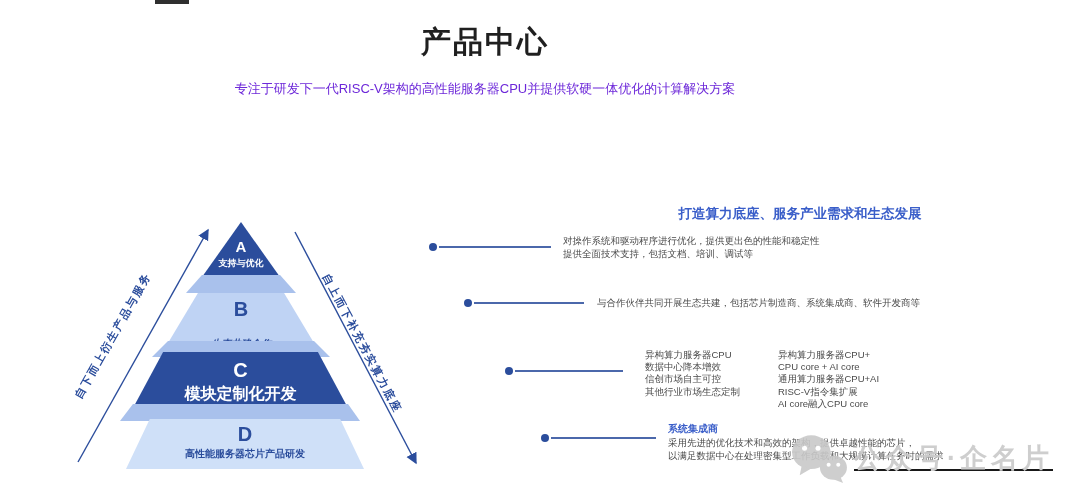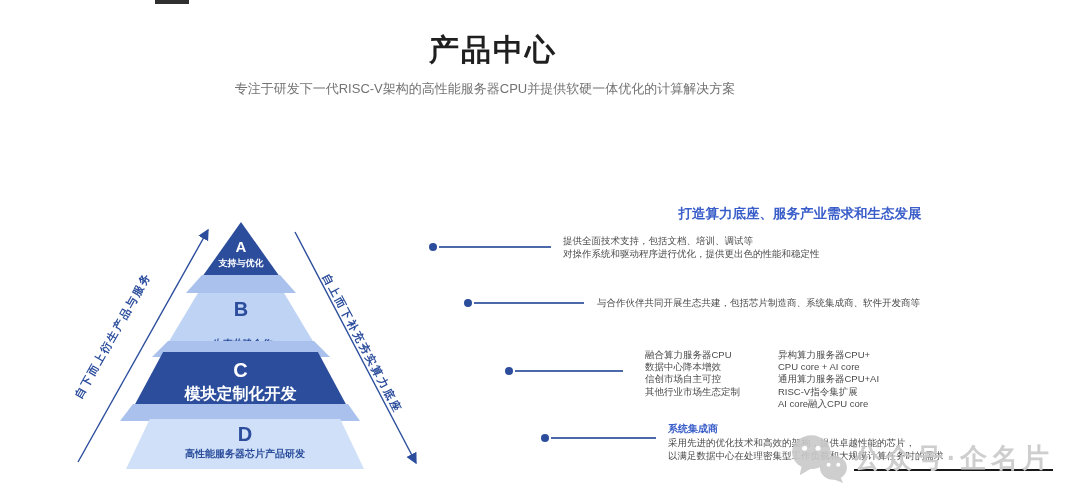--- a/index.html
+++ b/index.html
@@ -3,23 +3,23 @@
 <meta charset="utf-8">
 <style>
   html,body{margin:0;padding:0;background:#ffffff;}
   body{width:1080px;height:500px;position:relative;overflow:hidden;
        font-family:"Liberation Sans","DejaVu Sans",sans-serif;}
   .stage{position:absolute;inset:0;}
 
   
   .topbar{position:absolute;left:155px;top:0;width:34px;height:4px;background:#2f2f2f;}
   .page-title{position:absolute;left:0;top:22px;width:970px;text-align:center;
-              font-size:30px;font-weight:bold;color:#1f1f1f;letter-spacing:2px;margin:8px;}
+              font-size:30px;font-weight:bold;color:#1f1f1f;letter-spacing:2px;margin:0;}
   .page-subtitle{position:absolute;left:0;top:80px;width:970px;text-align:center;
-                 font-size:13px;color:#737373;margin:0;}
+                 font-size:13px;color:#6d28d9;margin:0;}
 
   
   .lvl{position:absolute;text-align:center;}
   .lvl .letter{display:block;font-weight:bold;}
   .lvl .lbl{display:block;font-weight:bold;}
   .lvl-a{left:202px;top:222px;width:78px;height:55px;background:#2b4d9c;
          clip-path:polygon(50% 0%,100% 100%,0% 100%);color:#fff;}
   .lvl-a .letter{font-size:15px;margin-top:16px;}
   .lvl-a .lbl{font-size:9px;margin-top:2px;}
   .collar{position:absolute;background:#a9c1ec;}
@@ -112,38 +112,38 @@
     </div>
   </div>
 
   <div>
     <h2 class="panel-heading">打造算力底座、服务产业需求和生态发展</h2>
 
     <div>
       <span class="dot" style="left:429px;top:243px;"></span>
       <span class="lead" style="left:439px;top:246px;width:112px;"></span>
       <div class="ftext" style="left:563px;top:234px;">
+        <div>对操作系统和驱动程序进行优化，提供更出色的性能和稳定性</div>
         <div>提供全面技术支持，包括文档、培训、调试等</div>
-        <div>对操作系统和驱动程序进行优化，提供更出色的性能和稳定性</div>
       </div>
     </div>
 
     <div>
       <span class="dot" style="left:464px;top:299px;"></span>
       <span class="lead" style="left:474px;top:302px;width:110px;"></span>
       <div class="ftext" style="left:597px;top:297px;font-family:Liberation Mono, monospace;">
         <div>与合作伙伴共同开展生态共建，包括芯片制造商、系统集成商、软件开发商等</div>
       </div>
     </div>
 
     <div>
       <span class="dot" style="left:505px;top:367px;"></span>
       <span class="lead" style="left:515px;top:370px;width:108px;"></span>
       <div class="fcol" style="left:645px;top:349px;">
-        <div>融合算力服务器CPU</div>
+        <div>异构算力服务器CPU</div>
         <div>数据中心降本增效</div>
         <div>信创市场自主可控</div>
         <div>其他行业市场生态定制</div>
       </div>
       <div class="fcol" style="left:778px;top:349px;">
         <div>异构算力服务器CPU+</div>
         <div>CPU core + AI core</div>
         <div>通用算力服务器CPU+AI</div>
         <div>RISC-V指令集扩展</div>
         <div>AI core融入CPU core</div>

